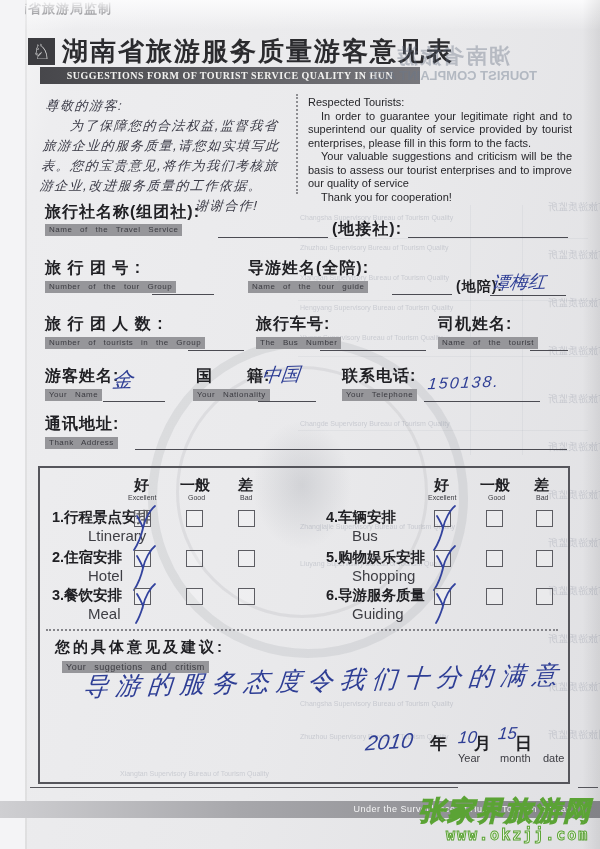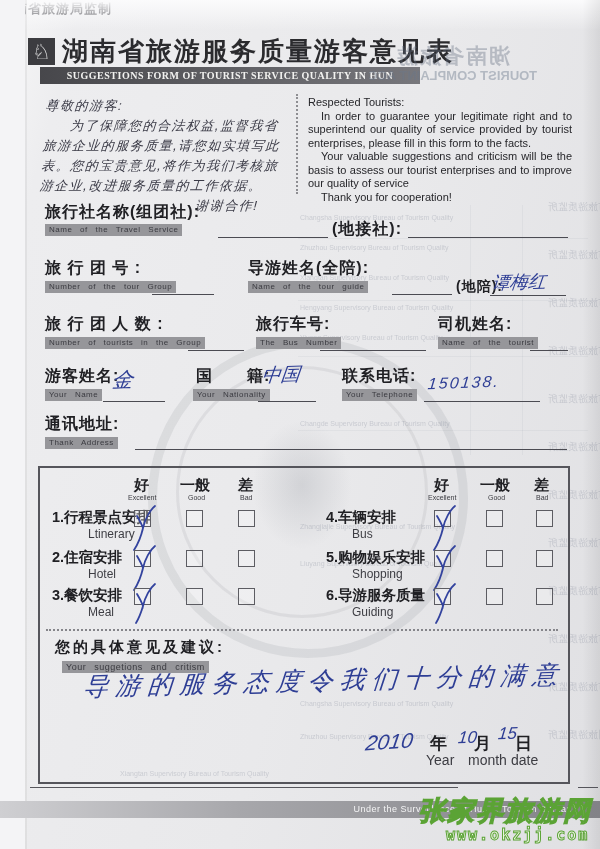--- a/index.html
+++ b/index.html
@@ -45,28 +45,28 @@
   
   .seal1{left:148px;top:338px;width:302px;height:302px;border:9px solid rgba(128,133,140,0.15);border-radius:50%;}
   .seal2{left:176px;top:366px;width:246px;height:246px;border:3px solid rgba(128,133,140,0.13);border-radius:50%;}
   .sealcore{left:252px;top:420px;width:100px;height:130px;
         background:radial-gradient(rgba(115,120,130,0.20),rgba(115,120,130,0) 70%);}
   
   .ratebox{left:38px;top:466px;width:528px;height:314px;border:2px solid #55555b;}
   .colcn{position:absolute;font-size:15px;font-weight:bold;color:#202024;}
   .colen{position:absolute;font-size:7px;color:#3c3c42;}
   .itemcn{position:absolute;font-size:14.5px;font-weight:bold;color:#202024;white-space:nowrap;}
-  .itemen{position:absolute;font-size:12px;color:#3e3e44;}
+  .itemen{position:absolute;font-size:15px;color:#3e3e44;}
   .cb{position:absolute;width:15px;height:15px;border:1.6px solid #5c5c62;background:rgba(255,255,255,0.25);}
   .check{position:absolute;width:28px;height:48px;overflow:visible;}
   .dotsep{position:absolute;left:46px;top:629px;width:512px;border-top:2px dotted #85858a;}
   .sugg-hw{left:84px;top:664px;font-size:25px;letter-spacing:7px;transform:skewX(-6deg) rotate(-1.5deg);}
   
   .datecn{position:absolute;font-size:17px;font-weight:bold;color:#202024;}
-  .dateen{position:absolute;font-size:14px;color:#3c3c42;}
+  .dateen{position:absolute;font-size:11px;color:#3c3c42;margin-left:32px;}
   
   .prodline{position:absolute;background:#55555b;height:1px;}
   .producer{left:462px;top:780px;font-size:13px;font-weight:bold;color:#3f3f45;letter-spacing:1px;white-space:nowrap;}
   .graybar{left:0;top:801px;width:600px;height:17px;
         background:linear-gradient(90deg,#cfcfd2 0%,#a7a7ab 40%,#828287 100%);}
   .graybar span{display:block;text-align:right;padding-right:28px;color:#f4f4f5;font-size:9px;line-height:17px;letter-spacing:0.5px;}
   .site-cn{left:418px;top:793px;font-size:27px;font-weight:bold;white-space:nowrap;
         font-family:"Liberation Serif",serif;font-style:italic;color:#6fb542;letter-spacing:2px;}
   .site-url{left:446px;top:826px;font-size:15px;font-weight:bold;letter-spacing:2px;
         font-family:"DejaVu Sans Mono",monospace;color:#6fb542;}

